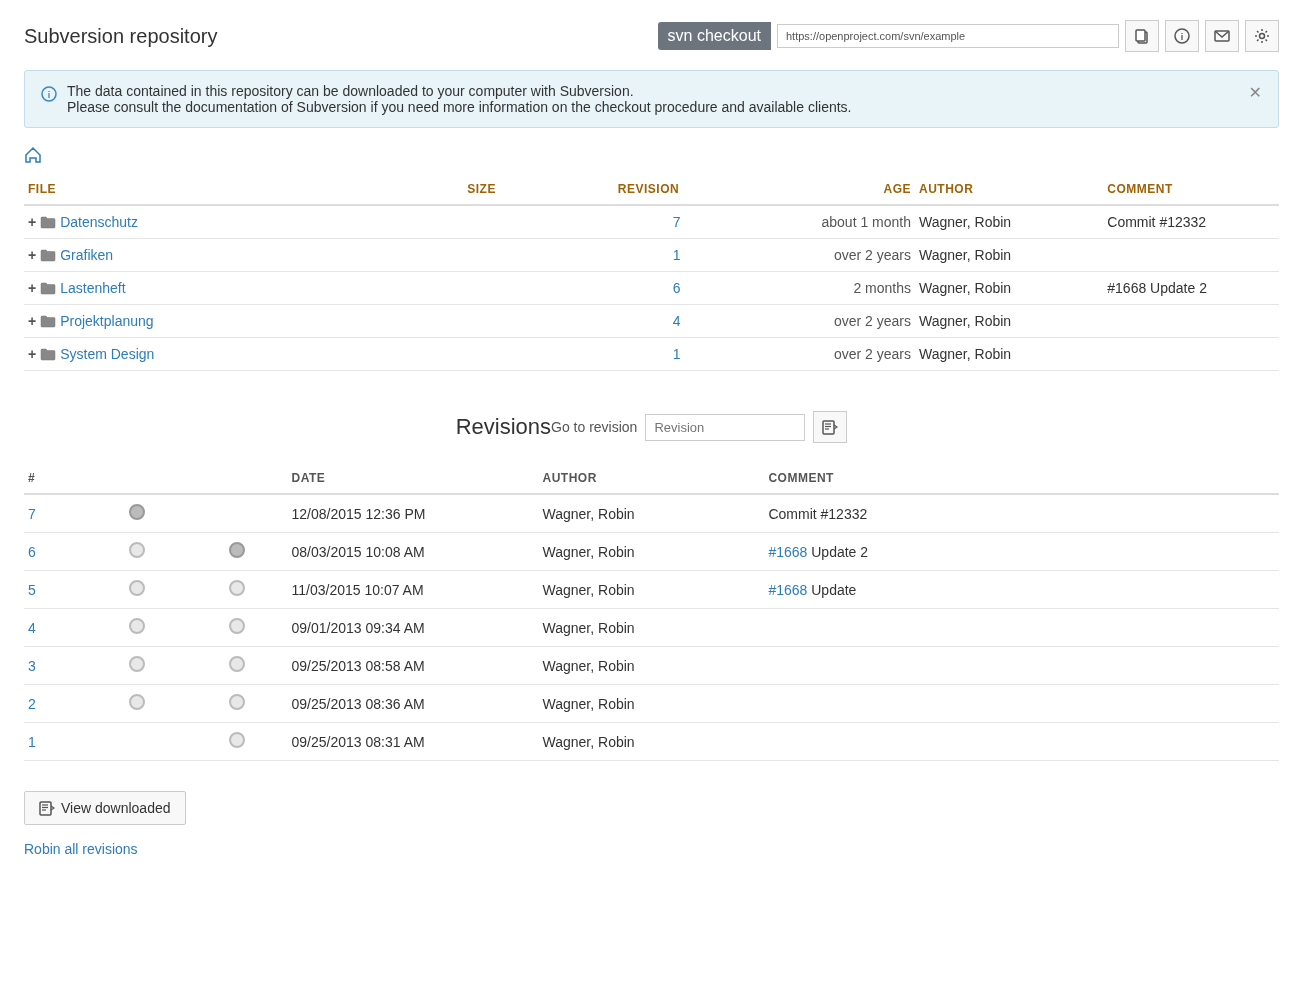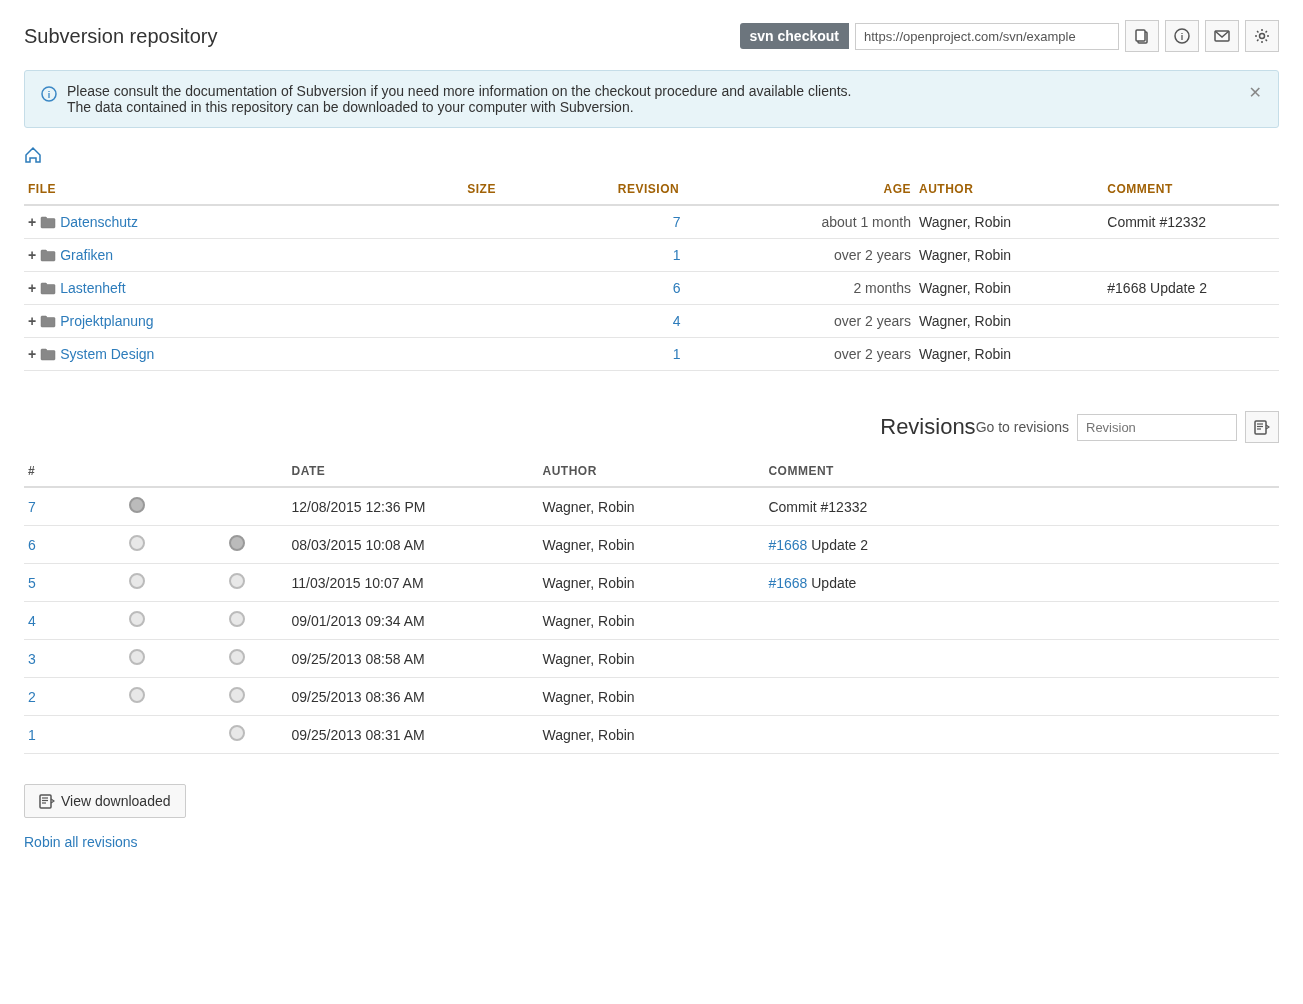--- a/index.html
+++ b/index.html
@@ -2,22 +2,22 @@
 <html><head>
   <meta charset="utf-8">
   <style>
     * { box-sizing: border-box; margin: 0; padding: 0; }
     body { font-family: Arial, sans-serif; font-size: 14px; color: #333; background: #fff; padding: 20px 24px; }
 
     
     .header { display: flex; align-items: center; justify-content: space-between; margin-bottom: 18px; }
     .header-title { font-size: 20px; font-weight: normal; color: #333; }
     .header-right { display: flex; align-items: center; gap: 6px; }
-    .svn-label { background: #6c757d; color: #fff; padding: 5px 10px; font-size: 14px; border-radius: 3px 0 0 3px; font-weight: bold; }
-    .svn-url-input { border: 1px solid #ccc; padding: 5px 8px; font-size: 13px; width: 264px; outline: none; color: #555; }
+    .svn-label { background: #6c757d; color: #fff; padding: 5px 10px; font-size: 16px; border-radius: 3px 0 0 3px; }
+    .svn-url-input { border: 1px solid #ccc; padding: 5px 8px; font-size: 11px; width: 342px; outline: none; color: #555; }
     .icon-btn { border: 1px solid #ccc; background: #f8f8f8; padding: 5px 8px; cursor: pointer; display: flex; align-items: center; justify-content: center; width: 34px; height: 32px; }
 
     
     .info-banner { background: #e8f4f8; border: 1px solid #c5dde8; border-radius: 3px; padding: 12px 16px; margin-bottom: 18px; display: flex; align-items: flex-start; justify-content: space-between; position: relative; }
     .info-banner-text { display: flex; align-items: flex-start; gap: 10px; }
     .info-icon { color: #3a87c5; font-size: 16px; margin-top: 1px; flex-shrink: 0; }
     .close-banner { background: none; border: none; cursor: pointer; font-size: 16px; color: #888; padding: 0; }
 
     
     .home-section { margin-bottom: 10px; }
@@ -31,21 +31,21 @@
     .file-table .col-revision { width: 10%; }
     .file-table .col-age { width: 14%; text-align: right; }
     .file-table .col-author { width: 15%; }
     .file-table .col-comment { width: 14%; }
     .file-name-cell { display: flex; align-items: center; gap: 4px; }
     .expand-btn { color: #555; font-size: 14px; cursor: pointer; font-weight: bold; flex-shrink: 0; }
     .revision-link { color: #2d7cbb; text-decoration: none; }
     .age-cell { text-align: right; color: #555; }
 
     
-    .revisions-header { display: flex; align-items: center; justify-content: flex-end; margin-bottom: 13px; }
+    .revisions-header { display: flex; align-items: center; justify-content: center; margin-bottom: 20px; }
     .revisions-title { font-size: 22px; font-weight: normal; color: #333; }
     .go-to-revision { display: flex; align-items: center; gap: 8px; }
     .go-to-label { font-size: 14px; color: #555; }
     .revision-input { border: 1px solid #ccc; padding: 5px 8px; font-size: 13px; width: 160px; outline: none; color: #999; }
     .go-btn { border: 1px solid #ccc; background: #f8f8f8; padding: 5px 8px; cursor: pointer; display: flex; align-items: center; justify-content: center; width: 34px; height: 32px; }
 
     
     .rev-table { width: 100%; border-collapse: collapse; margin-bottom: 30px; }
     .rev-table th { text-align: left; font-size: 12px; font-weight: bold; color: #555; border-bottom: 2px solid #ddd; padding: 8px 4px; letter-spacing: 0.5px; }
     .rev-table td { padding: 9px 4px; border-bottom: 1px solid #e5e5e5; vertical-align: middle; }
@@ -109,22 +109,22 @@
 
 <div class="info-banner">
   <div class="info-banner-text">
     <span class="info-icon">
       <svg width="16" height="16" viewBox="0 0 16 16">
         <circle cx="8" cy="8" r="7" stroke="#3a87c5" stroke-width="1.5" fill="none"></circle>
         <text x="8" y="12" text-anchor="middle" font-size="9" font-weight="bold" fill="#3a87c5">i</text>
       </svg>
     </span>
     <div>
+      <div>The data contained in this repository can be downloaded to your computer with Subversion.</div>
       <div>Please consult the documentation of Subversion if you need more information on the checkout procedure and available clients.</div>
-      <div>The data contained in this repository can be downloaded to your computer with Subversion.</div>
     </div>
   </div>
   <button class="close-banner" title="Close">✕</button>
 </div>
 
 
 <div class="home-section">
   <a href="#">
     <svg width="18" height="18" viewBox="0 0 18 18" fill="none">
       <path d="M2 9L9 2L16 9V16H12V12H6V16H2V9Z" stroke="#2d7cbb" stroke-width="1.5" fill="none"></path>
@@ -225,21 +225,21 @@
     <td class="col-author">Wagner, Robin</td>
     <td class="col-comment"></td>
   </tr>
     </tbody>
 </table>
 
 
 <div class="revisions-header">
   <h2 class="revisions-title">Revisions</h2>
   <div class="go-to-revision">
-    <span class="go-to-label">Go to revisions</span>
+    <span class="go-to-label">Go to revision</span>
     <input type="text" class="revision-input" placeholder="Revision" style="">
     <button class="go-btn" title="Go">
       <svg width="16" height="16" viewBox="0 0 16 16">
         <rect x="1" y="2" width="11" height="13" rx="1" stroke="#555" stroke-width="1.5" fill="none"></rect>
         <line x1="3" y1="5" x2="9" y2="5" stroke="#555" stroke-width="1.2"></line>
         <line x1="3" y1="7.5" x2="9" y2="7.5" stroke="#555" stroke-width="1.2"></line>
         <line x1="3" y1="10" x2="7" y2="10" stroke="#555" stroke-width="1.2"></line>
         <polyline points="12,6 15,8 12,10" stroke="#555" stroke-width="1.2" fill="none"></polyline>
       </svg>
     </button>

